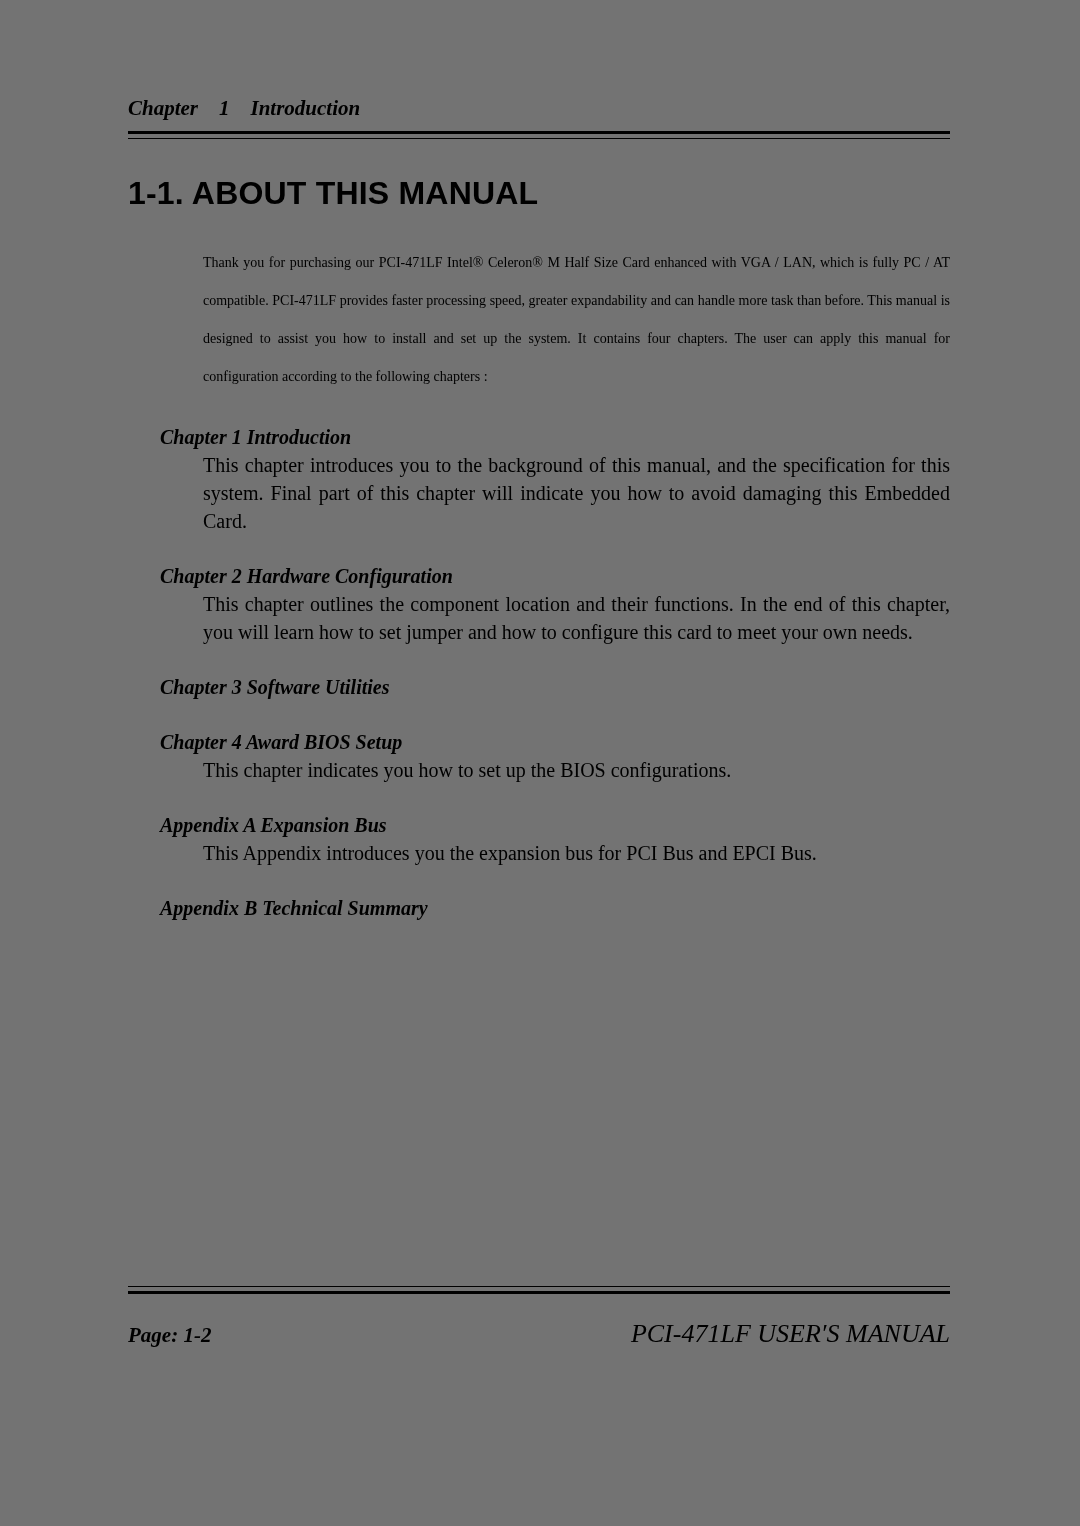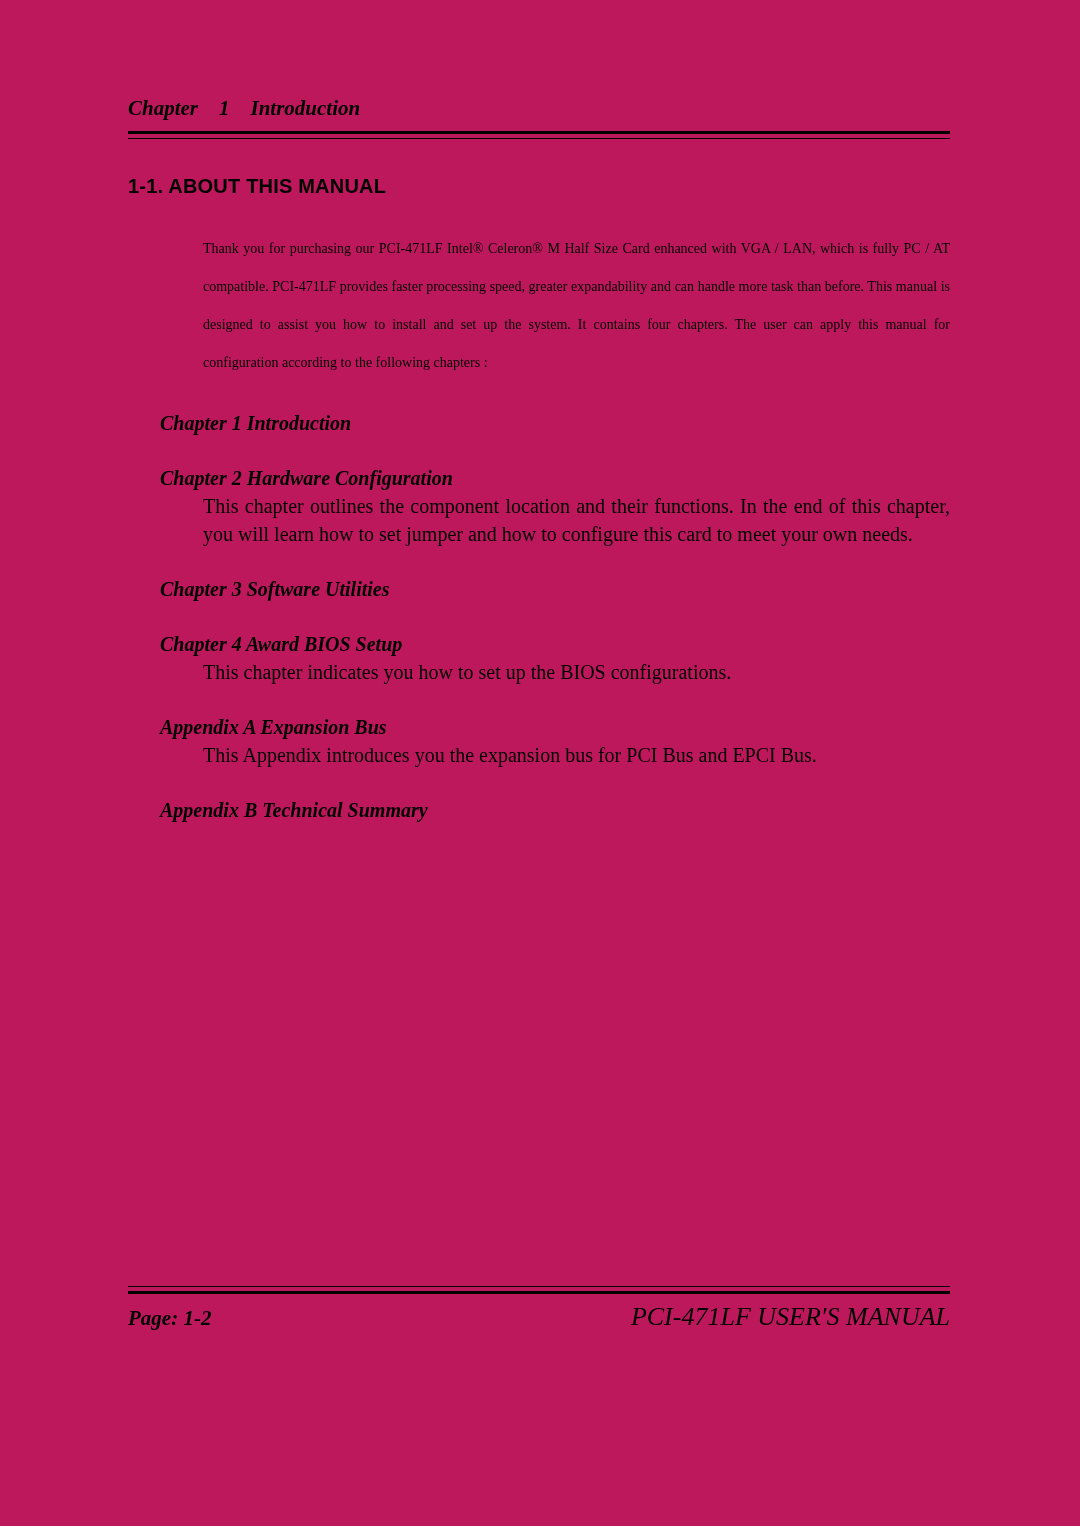--- a/index.html
+++ b/index.html
@@ -11,21 +11,21 @@
     width: 1080px;
     height: 1526px;
     position: relative;
     color: #000000;
     font-family: "Liberation Serif", serif;
     -webkit-font-smoothing: antialiased;
   }
   .page {
     position: absolute;
     inset: 0;
-    background: #be185d;
+    background: #737373;
   }
   .content {
     padding: 0 130px 0 128px;
   }
   
   .running-header {
     padding-top: 96px;
     font-size: 21px;
     font-weight: bold;
     font-style: italic;
@@ -39,21 +39,21 @@
   .rule-thin {
     height: 1px;
     background: #000;
   }
   .rule-group-top .rule-thin { margin-top: 4px; }
   
   .doc-title {
     margin-top: 36px;
     font-family: "Liberation Sans", sans-serif;
     font-weight: bold;
-    font-size: 20px;
+    font-size: 32px;
     letter-spacing: 0.2px;
   }
   
   .intro {
     margin: 32px 0 0 75px;
     font-size: 14px;
     line-height: 38px;
     text-align: justify;
   }
   .section {
@@ -74,21 +74,21 @@
   }
   
   .footer {
     position: absolute;
     left: 128px;
     right: 130px;
     top: 1286px;
   }
   .footer .rule-thin { margin-bottom: 4px; }
   .footer-row {
-    margin-top: 8px;
+    margin-top: 25px;
     display: flex;
     justify-content: space-between;
     align-items: baseline;
   }
   .footer-page {
     font-size: 21px;
     font-weight: bold;
     font-style: italic;
   }
   .footer-title {
@@ -108,20 +108,21 @@
       <div class="rule-thick"></div>
       <div class="rule-thin"></div>
     </div>
 
     <div class="doc-title">1-1. ABOUT THIS MANUAL</div>
 
     <p class="intro">Thank you for purchasing our PCI-471LF Intel® Celeron® M Half Size Card enhanced with VGA / LAN, which is fully PC / AT compatible. PCI-471LF provides faster processing speed, greater expandability and can handle more task than before. This manual is designed to assist you how to install and set up the system. It contains four chapters. The user can apply this manual for configuration according to the following chapters :</p>
 
     <div class="section">
       <div class="section-heading">Chapter 1 Introduction</div>
+      <p class="section-body">This chapter introduces you to the background of this manual, and the specification for this system. Final part of this chapter will indicate you how to avoid damaging this Embedded Card.</p>
     </div>
 
     <div class="section">
       <div class="section-heading">Chapter 2 Hardware Configuration</div>
       <p class="section-body">This chapter outlines the component location and their functions. In the end of this chapter, you will learn how to set jumper and how to configure this card to meet your own needs.</p>
     </div>
 
     <div class="section">
       <div class="section-heading">Chapter 3 Software Utilities</div>
     </div>

